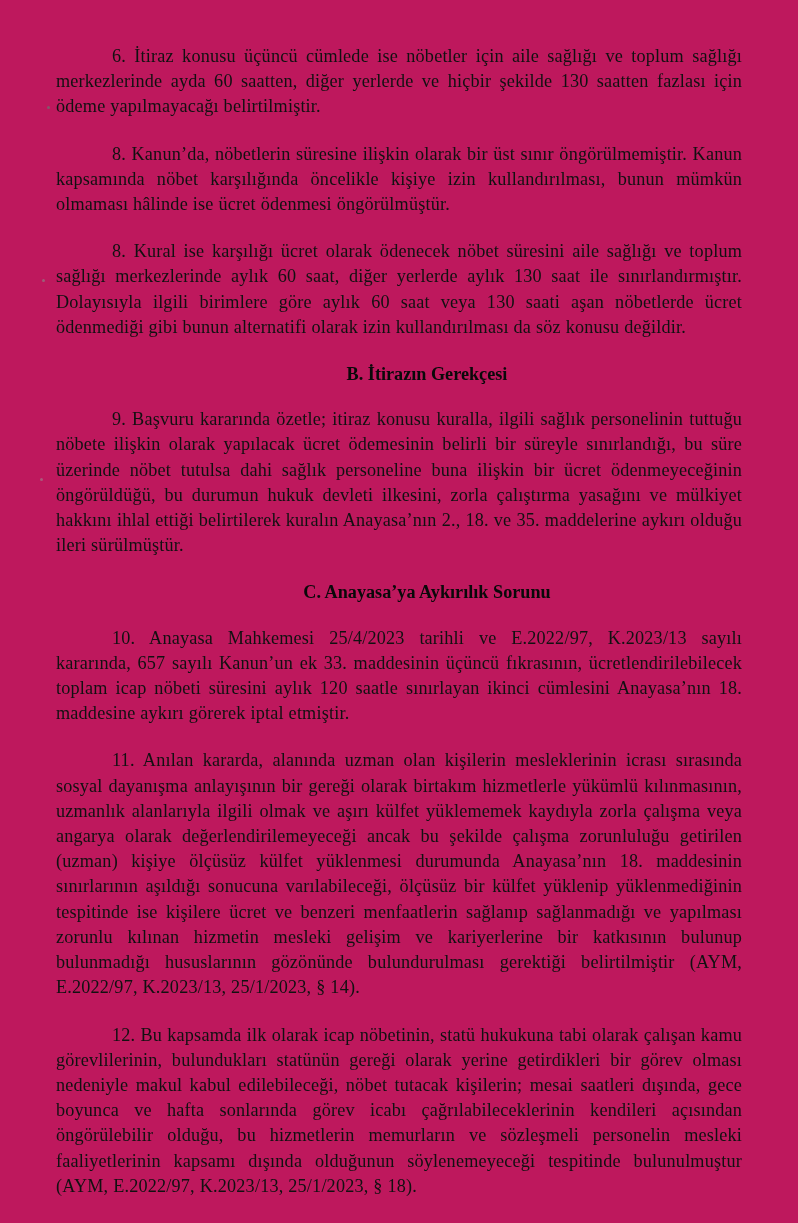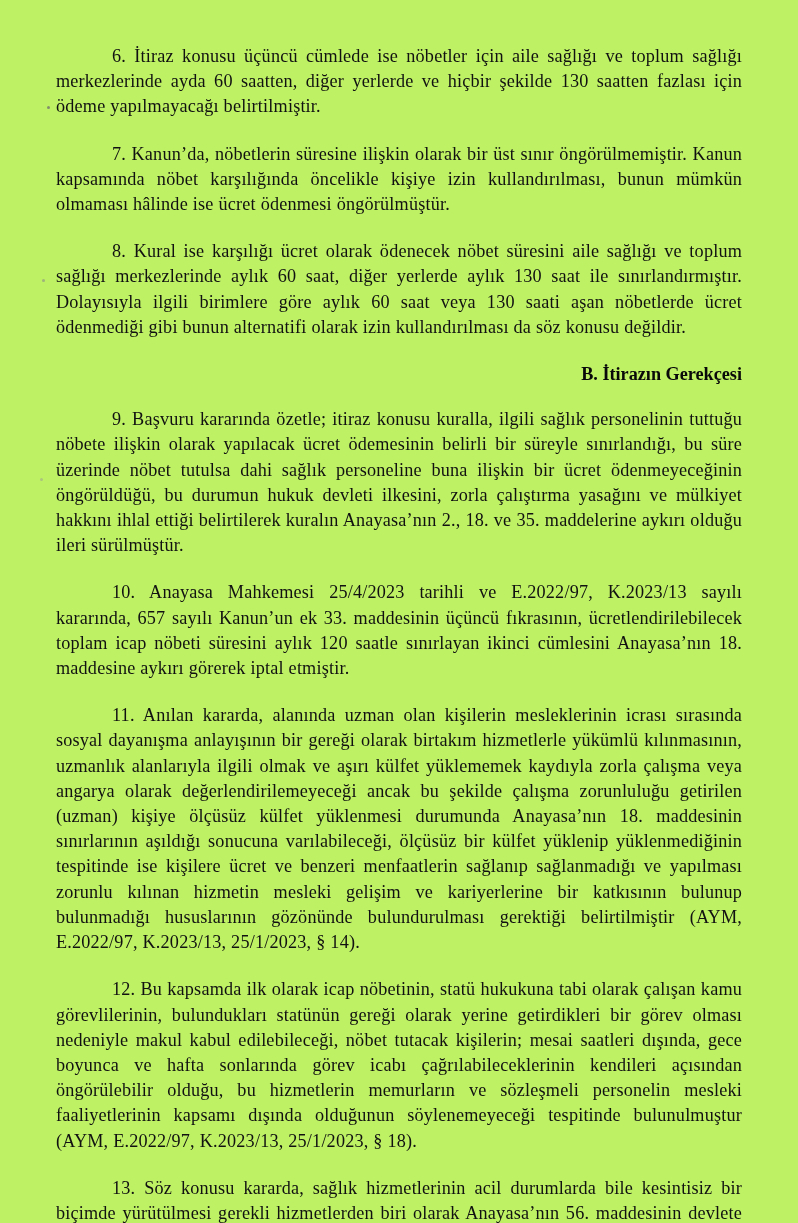--- a/index.html
+++ b/index.html
@@ -7,21 +7,21 @@
     padding: 0;
     background: #ffffff;
   }
   body {
     font-family: "Liberation Serif", "DejaVu Serif", serif;
   }
   .page {
     position: relative;
     width: 798px;
     height: 1223px;
-    background: #bef264;
+    background: #be185d;
     overflow: hidden;
     box-sizing: border-box;
   }
   .page-body {
     position: absolute;
     left: 56px;
     top: 44px;
     width: 686px;
   }
   .para {
@@ -31,21 +31,21 @@
     font-size: 18.2px;
     line-height: 25.2px;
     color: #111111;
     letter-spacing: 0.01em;
     word-spacing: 0.01em;
     -webkit-font-smoothing: none;
   }
   .heading {
     margin: 16px 0 20px 0;
     text-indent: 56px;
-    text-align: right;
+    text-align: center;
     font-size: 18.2px;
     line-height: 25.2px;
     font-weight: bold;
     color: #090909;
   }
   .heading.spaced-top {
     margin-top: 6px;
   }
   .artifact-dot {
     position: absolute;
@@ -84,28 +84,29 @@
 <div class="page">
 
   <div class="artifact-dot"></div>
   <div class="artifact-dot-2"></div>
   <div class="artifact-dot-3"></div>
 
   <div class="page-body">
 
     <p class="para">6. İtiraz konusu üçüncü cümlede ise nöbetler için aile sağlığı ve toplum sağlığı merkezlerinde ayda 60 saatten, diğer yerlerde ve hiçbir şekilde 130 saatten fazlası için ödeme yapılmayacağı belirtilmiştir.</p>
 
-    <p class="para">7. Kanun’da, nöbetlerin süresine ilişkin olarak bir üst sınır öngörülmemiştir. Kanun kapsamında nöbet karşılığında öncelikle kişiye izin kullandırılması, bunun mümkün olmaması hâlinde ise ücret ödenmesi öngörülmüştür.</p>
+    <p class="para">8. Kanun’da, nöbetlerin süresine ilişkin olarak bir üst sınır öngörülmemiştir. Kanun kapsamında nöbet karşılığında öncelikle kişiye izin kullandırılması, bunun mümkün olmaması hâlinde ise ücret ödenmesi öngörülmüştür.</p>
 
     <p class="para">8. Kural ise karşılığı ücret olarak ödenecek nöbet süresini aile sağlığı ve toplum sağlığı merkezlerinde aylık 60 saat, diğer yerlerde aylık 130 saat ile sınırlandırmıştır. Dolayısıyla ilgili birimlere göre aylık 60 saat veya 130 saati aşan nöbetlerde ücret ödenmediği gibi bunun alternatifi olarak izin kullandırılması da söz konusu değildir.</p>
 
     <h2 class="heading">B. İtirazın Gerekçesi</h2>
 
     <p class="para">9. Başvuru kararında özetle; itiraz konusu kuralla, ilgili sağlık personelinin tuttuğu nöbete ilişkin olarak yapılacak ücret ödemesinin belirli bir süreyle sınırlandığı, bu süre üzerinde nöbet tutulsa dahi sağlık personeline buna ilişkin bir ücret ödenmeyeceğinin öngörüldüğü, bu durumun hukuk devleti ilkesini, zorla çalıştırma yasağını ve mülkiyet hakkını ihlal ettiği belirtilerek kuralın Anayasa’nın 2., 18. ve 35. maddelerine aykırı olduğu ileri sürülmüştür.</p>
 
+    <h2 class="heading spaced-top">C. Anayasa’ya Aykırılık Sorunu</h2>
 
     <p class="para">10. Anayasa Mahkemesi 25/4/2023 tarihli ve E.2022/97, K.2023/13 sayılı kararında, 657 sayılı Kanun’un ek 33. maddesinin üçüncü fıkrasının, ücretlendirilebilecek toplam icap nöbeti süresini aylık 120 saatle sınırlayan ikinci cümlesini Anayasa’nın 18. maddesine aykırı görerek iptal etmiştir.</p>
 
     <p class="para">11. Anılan kararda, alanında uzman olan kişilerin mesleklerinin icrası sırasında sosyal dayanışma anlayışının bir gereği olarak birtakım hizmetlerle yükümlü kılınmasının, uzmanlık alanlarıyla ilgili olmak ve aşırı külfet yüklememek kaydıyla zorla çalışma veya angarya olarak değerlendirilemeyeceği ancak bu şekilde çalışma zorunluluğu getirilen (uzman) kişiye ölçüsüz külfet yüklenmesi durumunda Anayasa’nın 18. maddesinin sınırlarının aşıldığı sonucuna varılabileceği, ölçüsüz bir külfet yüklenip yüklenmediğinin tespitinde ise kişilere ücret ve benzeri menfaatlerin sağlanıp sağlanmadığı ve yapılması zorunlu kılınan hizmetin mesleki gelişim ve kariyerlerine bir katkısının bulunup bulunmadığı hususlarının gözönünde bulundurulması gerektiği belirtilmiştir (AYM, E.2022/97, K.2023/13, 25/1/2023, § 14).</p>
 
     <p class="para">12. Bu kapsamda ilk olarak icap nöbetinin, statü hukukuna tabi olarak çalışan kamu görevlilerinin, bulundukları statünün gereği olarak yerine getirdikleri bir görev olması nedeniyle makul kabul edilebileceği, nöbet tutacak kişilerin; mesai saatleri dışında, gece boyunca ve  hafta sonlarında görev icabı çağrılabileceklerinin kendileri açısından öngörülebilir olduğu, bu hizmetlerin memurların ve sözleşmeli personelin mesleki faaliyetlerinin kapsamı dışında olduğunun söylenemeyeceği tespitinde bulunulmuştur (AYM, E.2022/97, K.2023/13, 25/1/2023, § 18).</p>
 
     <p class="para">13. Söz konusu kararda, sağlık hizmetlerinin acil durumlarda bile kesintisiz bir biçimde yürütülmesi gerekli hizmetlerden biri olarak Anayasa’nın 56. maddesinin devlete yüklediği pozitif yükümlülükler kapsamında olduğu, sağlık çalışanlarının icap nöbeti tutma</p>
 
   </div>

